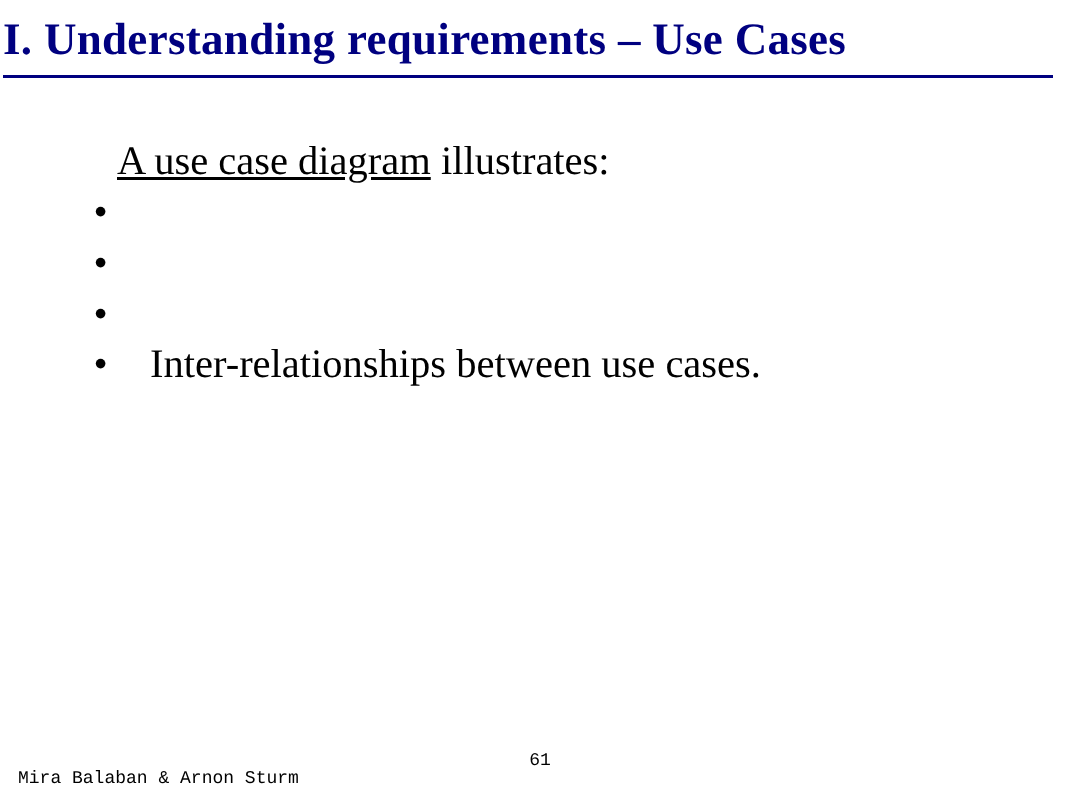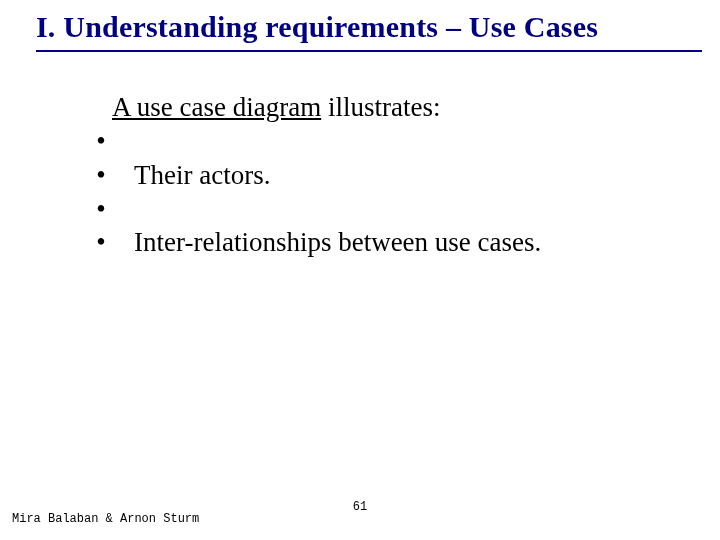--- a/index.html
+++ b/index.html
@@ -1,17 +1,17 @@
 <!DOCTYPE html>
 <html><head>
 <meta charset="utf-8">
 <style>
   * { margin: 0; padding: 0; box-sizing: border-box; }
   html, body { width: 720px; height: 540px; background: #ffffff; font-family: "Times New Roman", Times, serif; color: #000; }
-  .slide { width: 720px; height: 540px; position: relative; padding: 10px 18px 0 36px; }
+  .slide { width: 720px; height: 540px; position: relative; padding: 10px 18px 0 2px; }
   .title { font-size: 30px; font-weight: bold; color: #000080; letter-spacing: 0.2px; }
   .title-rule { border: none; border-top: 2px solid #000080; margin-top: 6px; width: 100%; }
   .content { margin-top: 40px; padding-left: 32px; padding-right: 20px; }
   .subtitle { font-size: 30px; color: #000080; line-height: 1.22; margin-bottom: 16px; }
   .lead { font-size: 27px; color: #000; }
   .lead .underlined { text-decoration: underline; margin-left: 44px; }
   .bullets { list-style: none; margin-top: 2px; }
   .bullets li { font-size: 27px; color: #000; line-height: 1.25; display: flex; }
   .bullets li .dot { width: 66px; flex: 0 0 66px; text-align: center; }
   .footer { position: absolute; bottom: 14px; left: 0; width: 100%; }
@@ -28,21 +28,20 @@
   <div class="content">
     <div class="lead">
       <span class="underlined">A use case diagram</span><span> illustrates:</span>
     </div>
     <ul class="bullets">
       <li>
           <span class="dot">•</span>
         </li>
       <li>
           <span class="dot">•</span>
-          <span>Their actors.</span>
         </li>
       <li>
           <span class="dot">•</span>
         </li>
       <li>
           <span class="dot">•</span>
           <span>Inter-relationships between use cases.</span>
         </li>
     </ul>
   </div>

